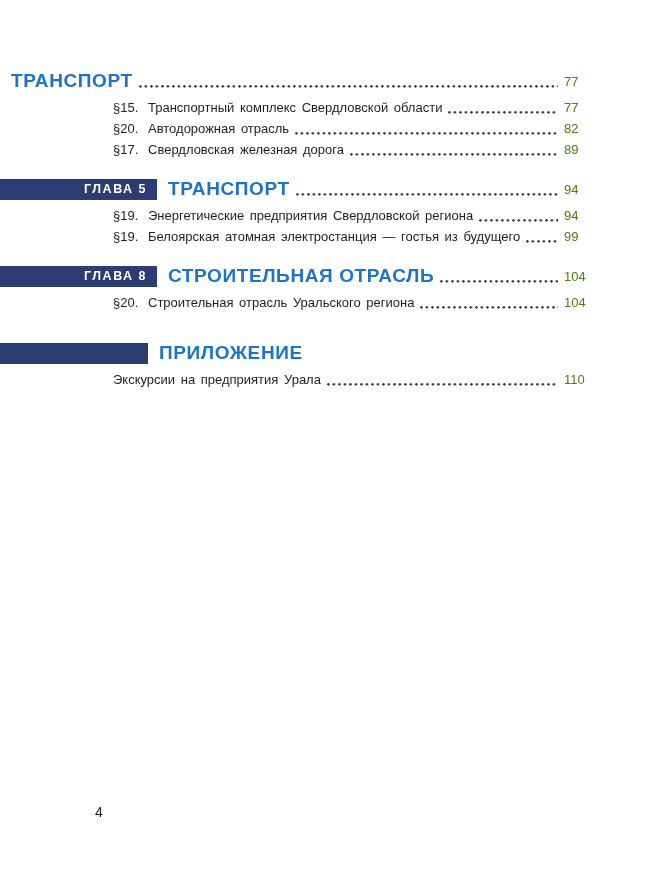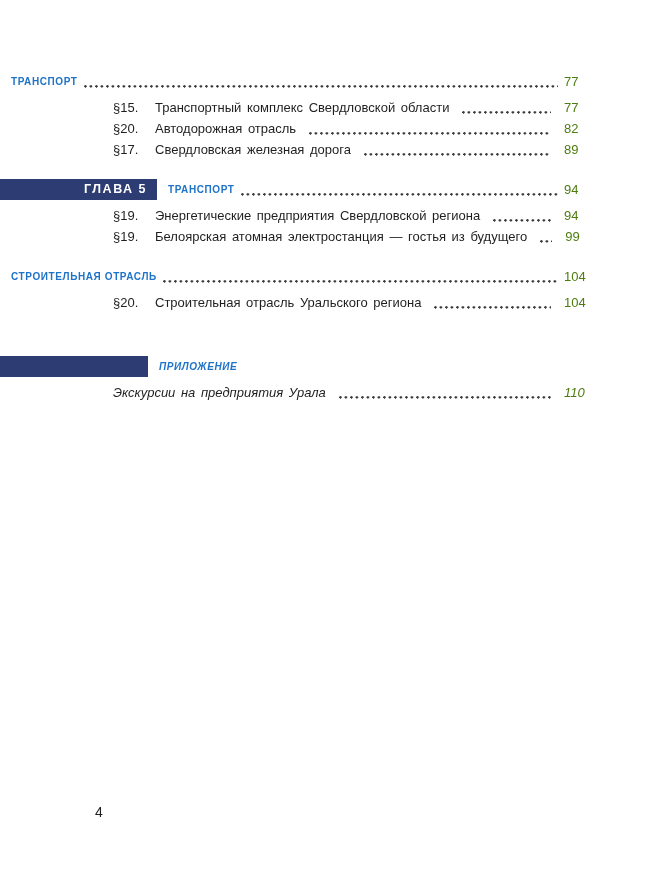--- a/index.html
+++ b/index.html
@@ -17,21 +17,21 @@
   }
 
   .toc {
     position: absolute;
     top: 70px;
     left: 0;
     right: 58px;
   }
 
   .chapter { margin-bottom: 18px; }
-  .chapter.appendix { margin-top: 42px; font-style: italic; }
+  .chapter.appendix { margin-top: 29px; }
 
   .chapter-head {
     display: flex;
     align-items: center;
     height: 22px;
   }
 
   .banner {
     flex: 0 0 157px;
     height: 21px;
@@ -42,35 +42,34 @@
     font-weight: bold;
     text-align: right;
     padding-right: 10px;
     letter-spacing: 1.5px;
   }
   .appendix .banner { flex-basis: 148px; }
 
   .chapter-title {
     margin-left: 11px;
     color: #1e73c8;
-    font-size: 10px;
+    font-size: 19px;
     font-weight: bold;
     letter-spacing: 0.6px;
     white-space: nowrap;
   }
 
   .entries { margin-top: 5px; margin-left: 113px; }
 
   .entry {
     display: flex;
     align-items: baseline;
     line-height: 21px;
     font-size: 13px;
     color: #1f1f1f;
-    gap: 7px;
   }
 
   .entry-label {
     flex: 0 0 35px;
     white-space: nowrap;
   }
 
   .entry-text {
     white-space: nowrap;
     word-spacing: 2px;
@@ -168,20 +167,23 @@
           <span class="entry-label">§19.</span>
           <span class="entry-text">Белоярская атомная электростанция — гостья из будущего</span>
           <span class="dots"></span>
           <span class="page-num">99</span>
         </div>
       </div>
     </div>
 
     <div class="chapter">
       <div class="chapter-head">
+        <div class="banner">
+          <span>ГЛАВА 8</span>
+        </div>
         <span class="chapter-title">СТРОИТЕЛЬНАЯ ОТРАСЛЬ</span>
         <span class="dots"></span>
         <span class="page-num">104</span>
       </div>
       <div class="entries">
         <div class="entry">
           <span class="entry-label">§20.</span>
           <span class="entry-text">Строительная отрасль Уральского региона</span>
           <span class="dots"></span>
           <span class="page-num">104</span>

